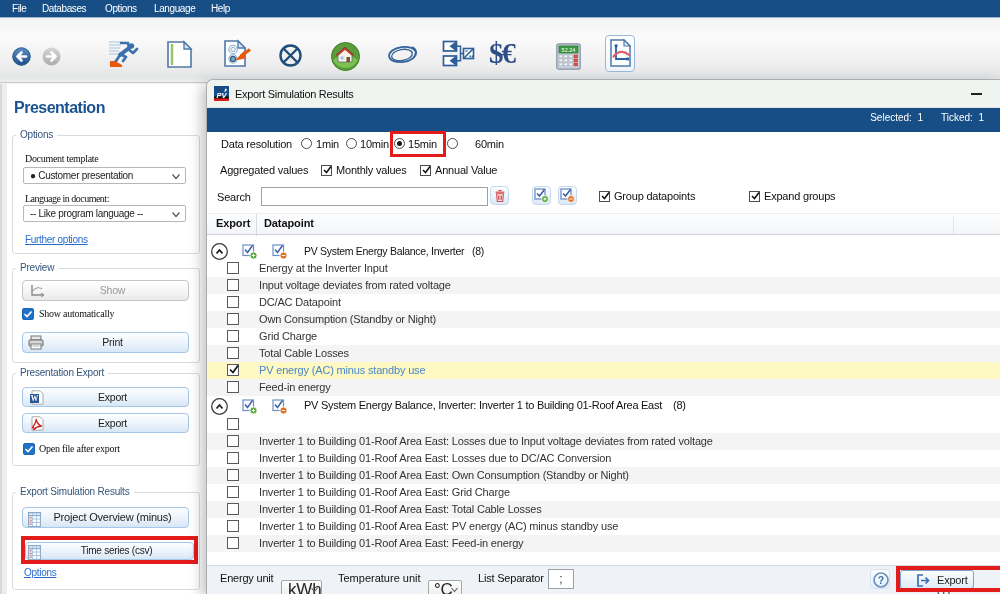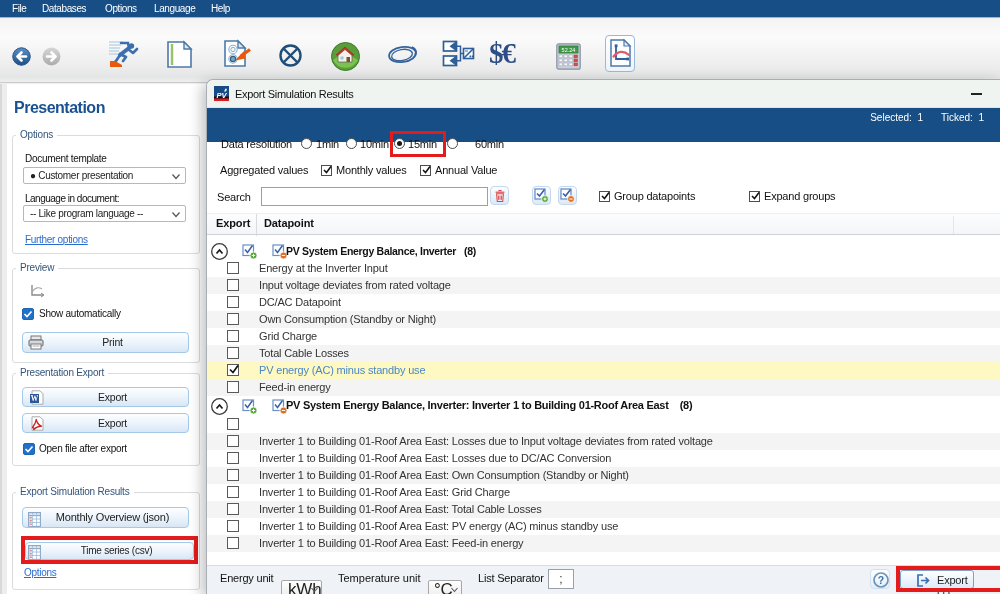--- a/index.html
+++ b/index.html
@@ -14,54 +14,54 @@
 
 #toolbar { position:absolute; left:0; top:19px; width:1000px; height:64px;
   background:linear-gradient(180deg,#f4f4f4 0%,#fbfbfb 30%,#ededed 75%,#e4e5e6 92%,#eef0ee 100%);
   border-bottom:1px solid #c8cbce; }
 
 
 #leftpanel { position:absolute; left:0; top:84px; width:207px; height:510px; background:#fff; border-right:1px solid #cfcfcf; }
 #leftpanel h1 { position:absolute; left:14px; top:15px; font-size:16px; font-weight:bold; color:#1a5191; letter-spacing:-0.5px; }
 .fs { position:absolute; left:12px; width:188px; border:1px solid #d9dcdf; border-radius:3px; }
 .fs .lg { position:absolute; top:-7px; left:3px; background:#fff; padding:0 4px; color:#33547a; font-size:10px; letter-spacing:-0.2px; white-space:nowrap; }
-.lbl { position:absolute; font-size:10px; letter-spacing:-0.3px; color:#111; white-space:nowrap; }
+.lbl { position:absolute; font-size:10px; letter-spacing:-0.3px; color:#111; white-space:nowrap;font-family:Liberation Serif, serif; }
 .combo { position:absolute; background:#fff; border:1px solid #b4b8bc; border-radius:2px; font-size:10px; letter-spacing:-0.3px; color:#222; line-height:15px; padding-left:6px; white-space:nowrap; }
 .combo .chev { position:absolute; right:6px; top:4px; width:7px; height:7px; }
 .link { position:absolute; color:#2a6ccc; text-decoration:underline; font-size:10px; letter-spacing:-0.3px; white-space:nowrap; }
 .btn { position:absolute; left:22px; width:167px; height:21px; border:1px solid #a6c8e8; border-radius:4px;
   background:linear-gradient(180deg,#fdfeff 0%,#eef5fc 45%,#d8e7f5 100%); text-align:center; font-size:10.5px; letter-spacing:-0.2px; color:#222; line-height:19px; padding-left:14px; }
 .btn.dis { border-color:#c3c6c9; background:linear-gradient(180deg,#ffffff 0%,#f4f4f4 60%,#e8e9ea 100%); color:#9a9a9a; }
 .bluecb { position:absolute; width:12px; height:12px; background:#2071c8; border:1px solid #1d66b4; border-radius:2px; }
 
 
 #dialog { position:absolute; left:206px; top:79px; width:794px; height:515px; background:#fff;
   border:1px solid #a8aeb4; border-right:none; border-bottom:none; border-radius:7px 0 0 0; box-shadow:-4px 4px 14px rgba(0,0,0,0.25); }
 #dtitle { position:absolute; left:0; top:0; width:100%; height:28px; background:#f0f4f1; border-radius:7px 0 0 0; border-bottom:1px solid #e0e4e1; }
-#dband { position:absolute; left:0; top:28px; width:100%; height:34px; background:#164e85; }
+#dband { position:absolute; left:0; top:28px; width:100%; height:24px; background:#164e85; }
 #dband span { position:absolute; top:4px; color:#fff; font-size:10px; }
 .hdrrow { position:absolute; left:0; top:133px; width:100%; height:22px;
   background:linear-gradient(180deg,#fcfdfe 0%,#f3f5f8 100%); border-top:1px solid #eceef0; border-bottom:1px solid #ced2d7; }
 .hdrrow b { position:absolute; top:3px; font-size:11px; letter-spacing:-0.1px; color:#111; }
 
 
 .cb { position:absolute; width:11px; height:11px; background:#fff; border:1px solid #4d4d4d; }
 .tcb { position:absolute; width:12px; height:12px; background:#fff; border:1px solid #595959; }
 .radio { position:absolute; width:11px; height:11px; background:#fff; border:1px solid #4d4d4d; border-radius:50%; }
 .radio.sel::after { content:""; position:absolute; left:2px; top:2px; width:5px; height:5px; background:#1a1a1a; border-radius:50%; }
 .rtext { position:absolute; font-size:11px; letter-spacing:-0.2px; color:#111; white-space:nowrap; }
 
 
 .trow { position:absolute; left:0; width:100%; height:17px; }
 .trow.stripe { background:#f4f4f4;padding-left:32px; }
 .trow.sel { background:#fef9c3; }
 .trow .txt { position:absolute; left:52px; top:2px; font-size:11px; letter-spacing:-0.17px; color:#333; white-space:nowrap; }
 .trow.sel .txt { color:#4b87c6; }
 .grow { position:absolute; left:0; width:100%; background:#fff; }
-.grow .gtxt { position:absolute; left:79px; top:2px; font-size:11px; letter-spacing:-0.27px; font-weight:bold; color:#111; white-space:nowrap; }
+.grow .gtxt { position:absolute; left:97px; top:2px; font-size:11px; letter-spacing:-0.27px; font-weight:normal; color:#111; white-space:nowrap; }
 
 
 #bbar { position:absolute; left:0; top:485px; width:100%; height:30px; background:#eff2f6; border-top:1px solid #d7dce2; }
 .sel2 { position:absolute; background:linear-gradient(180deg,#fefefe,#ececec); border:1px solid #a7a7a7; border-radius:2px; font-size:17px; letter-spacing:-0.2px; color:#222;margin-top:11px; }
 
 
 .redbox { position:absolute; border:3px solid #e31b1b; }
 
 svg { position:absolute; overflow:visible; }
 </style>
@@ -226,20 +226,21 @@
   <div class="combo" style="left:23px;top:121px;width:163px;height:17px">-- Like program language --
     <svg class="chev" width="8" height="8" style="top:5px">
         <path d="M0.5 1.5 L4 5.5 L7.5 1.5" stroke="#555" stroke-width="1.2" fill="none"></path>
       </svg>
   </div>
   <a class="link" style="left:25px;top:150px">Further options</a>
 
   <div class="fs" style="top:184px;height:95px">
       <span class="lg">Preview</span>
     </div>
+  <div class="btn dis" style="top:196px;height:21px">Show</div>
   <svg style="left:30px;top:200px" width="14" height="13">
     <path d="M2 1 L2 11 L13 11" fill="none" stroke="#8a8a8a" stroke-width="1.4"></path>
     <path d="M2 8 C5 3 9 3 12 5" fill="none" stroke="#a5a5a5" stroke-width="1.1"></path>
     <path d="M11 9 l3 2 l-3 2" fill="none" stroke="#8a8a8a" stroke-width="1"></path>
   </svg>
   <div class="bluecb" style="left:22px;top:224px">
     <svg width="10" height="9" style="left:0px;top:1px">
         <path d="M1.5 4 L4 6.5 L8.5 1.5" stroke="#fff" stroke-width="1.6" fill="none"></path>
       </svg>
   </div>
@@ -269,21 +270,21 @@
   <div class="bluecb" style="left:23px;top:359px">
     <svg width="10" height="9" style="left:0px;top:1px">
         <path d="M1.5 4 L4 6.5 L8.5 1.5" stroke="#fff" stroke-width="1.6" fill="none"></path>
       </svg>
   </div>
   <div class="lbl" style="left:39px;top:359px;font-size:10px;letter-spacing:-0.25px">Open file after export</div>
 
   <div class="fs" style="top:408px;height:98px">
       <span class="lg">Export Simulation Results</span>
     </div>
-  <div class="btn" style="top:423px;font-size:11px;letter-spacing:-0.2px">Monthly Overview (json)</div>
+  <div class="btn" style="top:423px;font-size:11px;letter-spacing:-0.2px">Project Overview (minus)</div>
   <svg style="left:28px;top:428px" width="13" height="15">
     <rect x="0.6" y="0.6" width="11.8" height="13.8" fill="#fff" stroke="#8aa8c8" stroke-width="1.1"></rect>
     <rect x="0.6" y="0.6" width="11.8" height="3" fill="#dce8f4" stroke="#8aa8c8" stroke-width="1.1"></rect>
     <line x1="4.6" y1="1" x2="4.6" y2="14" stroke="#9db8d4" stroke-width="0.8"></line>
     <line x1="8.6" y1="1" x2="8.6" y2="14" stroke="#9db8d4" stroke-width="0.8"></line>
     <line x1="1" y1="7" x2="12" y2="7" stroke="#9db8d4" stroke-width="0.8"></line>
     <line x1="1" y1="10.5" x2="12" y2="10.5" stroke="#9db8d4" stroke-width="0.8"></line>
     <rect x="1.6" y="4.7" width="2.2" height="1.6" fill="#e08a8a"></rect>
     <rect x="1.6" y="8" width="2.2" height="1.6" fill="#e08a8a"></rect>
     <rect x="1.6" y="11.4" width="2.2" height="1.6" fill="#e08a8a"></rect>

